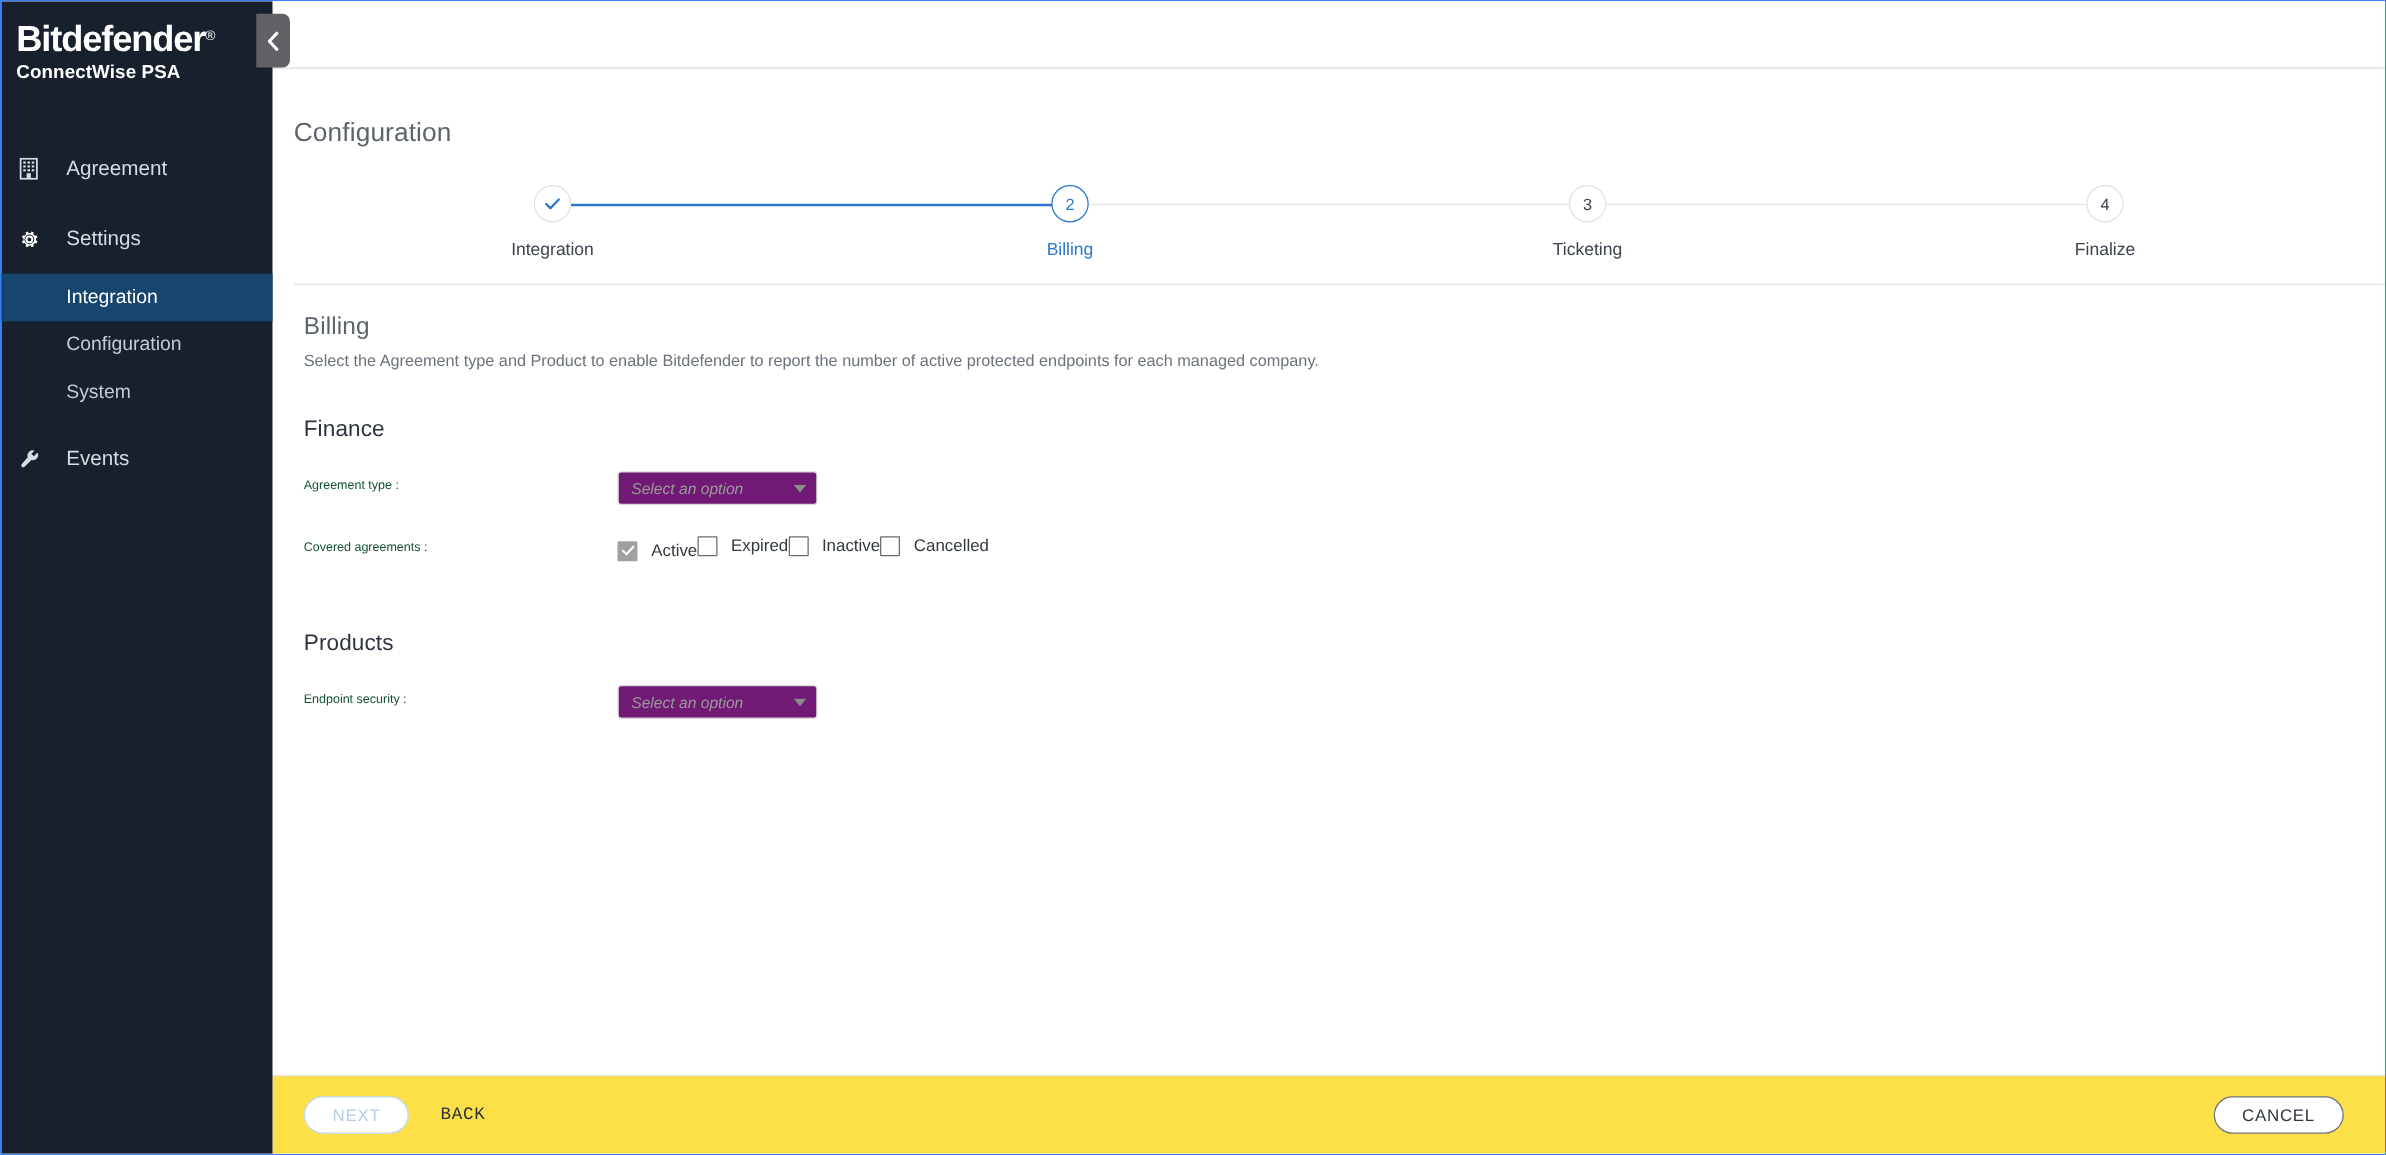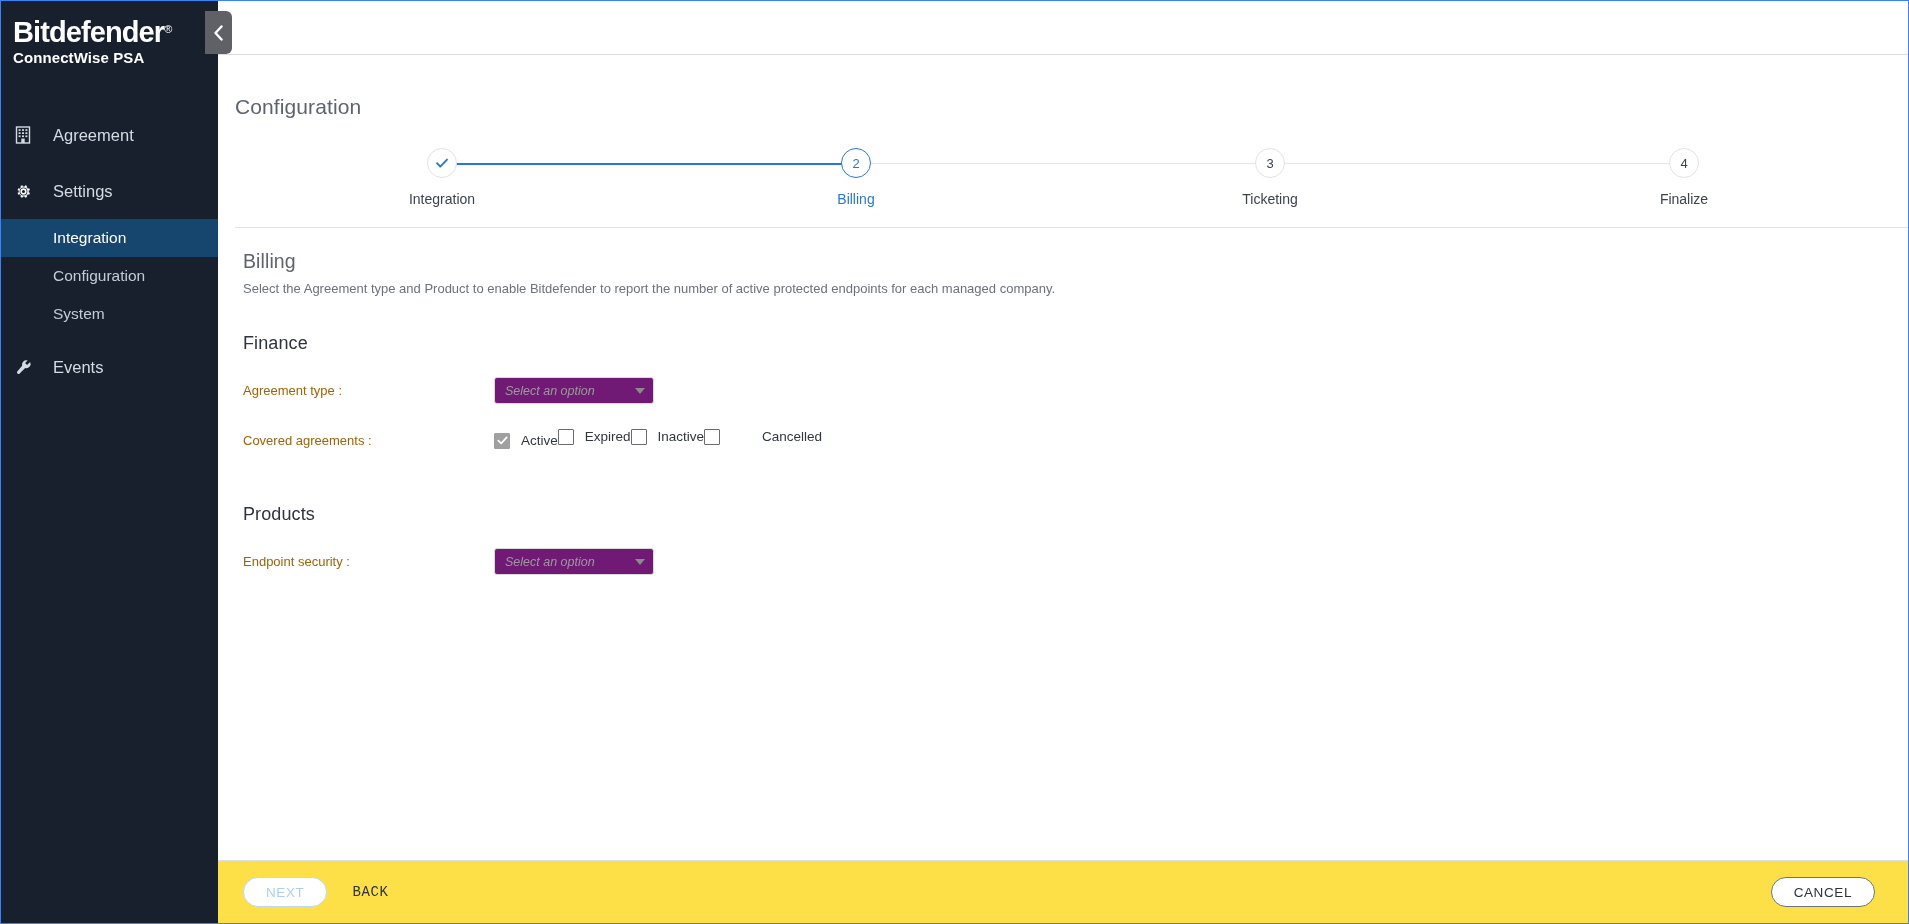--- a/index.html
+++ b/index.html
@@ -217,22 +217,22 @@
     letter-spacing: 0.1px;
   }
   .field-row {
     display: flex;
     align-items: flex-start;
     margin-top: 23px;
   }
   .field-label {
     width: 251px;
     min-width: 251px;
-    font-size: 13px;
-    color: #a16207;
+    font-size: 10px;
+    color: #14532d;
     padding-top: 6px;
   }
   .select {
     width: 160px;
     height: 27px;
     border: 1px solid #dadada;
     border-radius: 3px;
     background: #701a75;
     display: flex;
     align-items: center;
@@ -252,21 +252,21 @@
     border-top: 6px solid #8b8b8b;
   }
   .checks { display: flex; flex-direction: row; }
   .check-row {
     display: flex;
     align-items: center;
     height: 19px;
     margin-bottom: 14px;
     cursor: pointer;
   }
-  .check-row:last-child { margin-bottom: 0; gap: 31px; }
+  .check-row:last-child { margin-bottom: 0; }
   .check-row.first { margin-top: 4px; }
   .box {
     width: 16px; height: 16px;
     border: 1.3px solid #6b6b6b;
     border-radius: 1px;
     background: #ffffff;
     margin-right: 11px;
     display: flex;
     align-items: center;
     justify-content: center;

